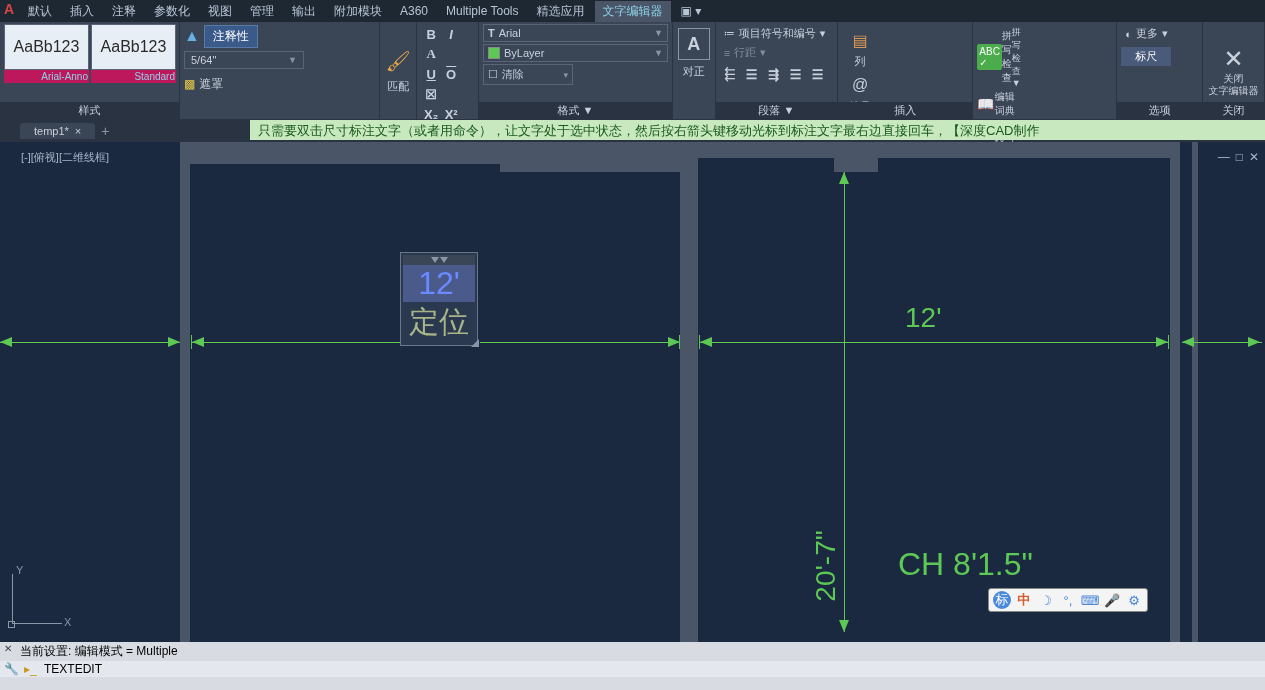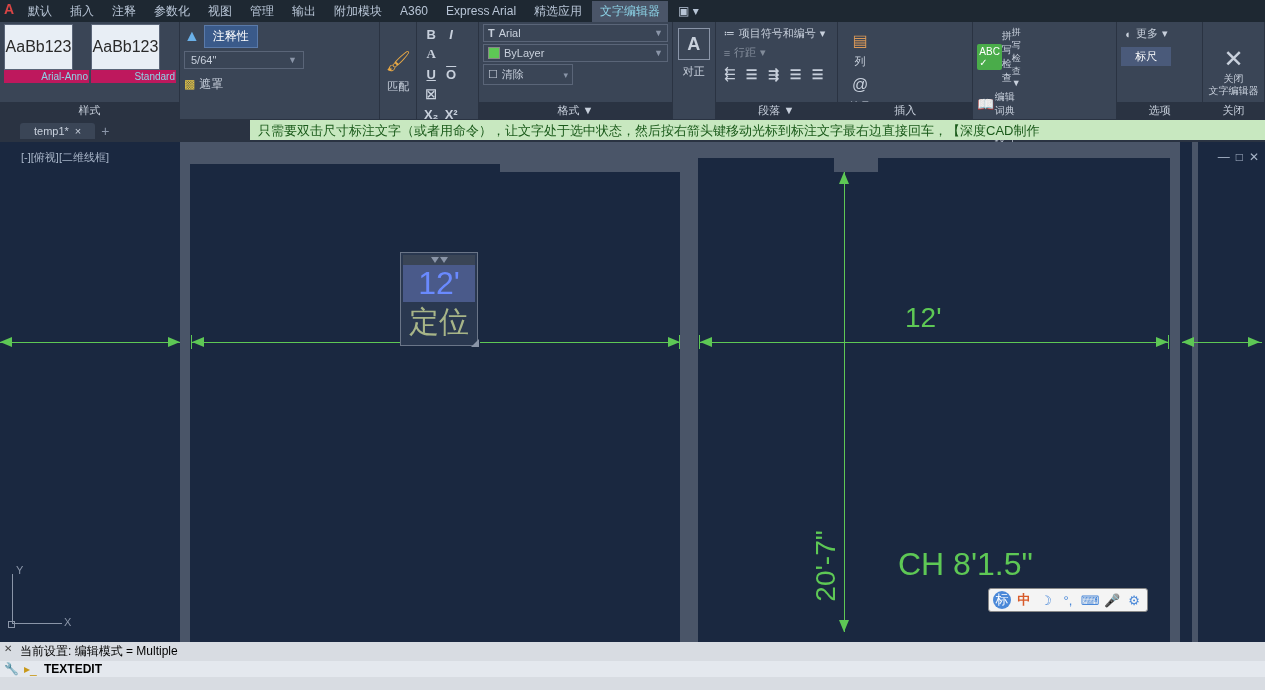--- a/index.html
+++ b/index.html
@@ -11,21 +11,21 @@
 .menu-item { color: #b8c5d6; font-size: 12px; padding: 2px 8px; cursor: pointer; }
 .menu-item.active { background: #4a5568; color: #8dd4e8; }
 
 
 .ribbon { background: #3a4556; height: 98px; display: flex; border-bottom: 1px solid #2a3342; }
 .ribbon-panel { border-right: 1px solid #2a3342; padding: 2px 4px; display: flex; flex-direction: column; position: relative; }
 .panel-label { position: absolute; bottom: 0; left: 0; right: 0; text-align: center; color: #c8d0dc; font-size: 11px; background: #2a3342; padding: 1px 0; }
 
 .style-panel { width: 180px; }
 .style-samples { display: flex; gap: 2px; }
-.style-sample { background: #e8eef5; width: 69px; height: 46px; display: flex; flex-direction: column; align-items: center; justify-content: center; border: 1px solid #5a6578; }
+.style-sample { background: #e8eef5; width: 85px; height: 46px; display: flex; flex-direction: column; align-items: center; justify-content: center; border: 1px solid #5a6578; }
 .style-sample-text { color: #2a2a2a; font-size: 16px; }
 .style-name { background: #be185d; color: #8dd4e8; font-size: 10px; text-align: right; padding: 1px; width: 85px; }
 
 .format-panel { width: 230px; }
 .fmt-row { display: flex; align-items: center; gap: 4px; height: 24px; }
 .annotative-btn { background: #3a5a8a; color: #fff; padding: 2px 8px; font-size: 12px; border: 1px solid #5a7aaa; display: flex; align-items: center; gap: 4px; }
 .combo { background: #3a4556; border: 1px solid #5a6578; color: #c8d0dc; font-size: 11px; padding: 2px 6px; min-width: 80px; display: flex; justify-content: space-between; align-items: center; }
 .mask-btn { display: flex; align-items: center; gap: 4px; color: #c8d0dc; font-size: 12px; }
 
 .match-panel { width: 40px; display: flex; flex-direction: column; align-items: center; justify-content: center; }
@@ -118,21 +118,21 @@
 <div class="menubar">
   <span class="menu-item">默认</span>
   <span class="menu-item">插入</span>
   <span class="menu-item">注释</span>
   <span class="menu-item">参数化</span>
   <span class="menu-item">视图</span>
   <span class="menu-item">管理</span>
   <span class="menu-item">输出</span>
   <span class="menu-item">附加模块</span>
   <span class="menu-item">A360</span>
-  <span class="menu-item">Express Arial</span>
+  <span class="menu-item">Multiple Tools</span>
   <span class="menu-item">精选应用</span>
   <span class="menu-item active">文字编辑器</span>
   <span class="menu-item">▣ ▾</span>
 </div>
 
 <div class="ribbon">
   <div class="ribbon-panel style-panel">
     <div class="style-samples">
       <div>
         <div class="style-sample">
@@ -348,15 +348,15 @@
 
 <div class="cmdline">
   <span class="cmd-close">✕</span>
   <div class="cmd-row" style="margin-top:1px">
       <span style="width:16px"></span>
       <span>当前设置: 编辑模式 = Multiple</span>
     </div>
   <div class="cmd-row" style="background:#e4e8ee;margin-top:2px">
       <span class="cmd-icon">🔧</span>
       <span class="cmd-icon" style="color:#c89818">▸_</span>
-      <span style="font-weight:bold">TEXTEDIT</span>
+      <span style="font-weight:normal">TEXTEDIT</span>
     </div>
 </div>
 
 </body></html>

